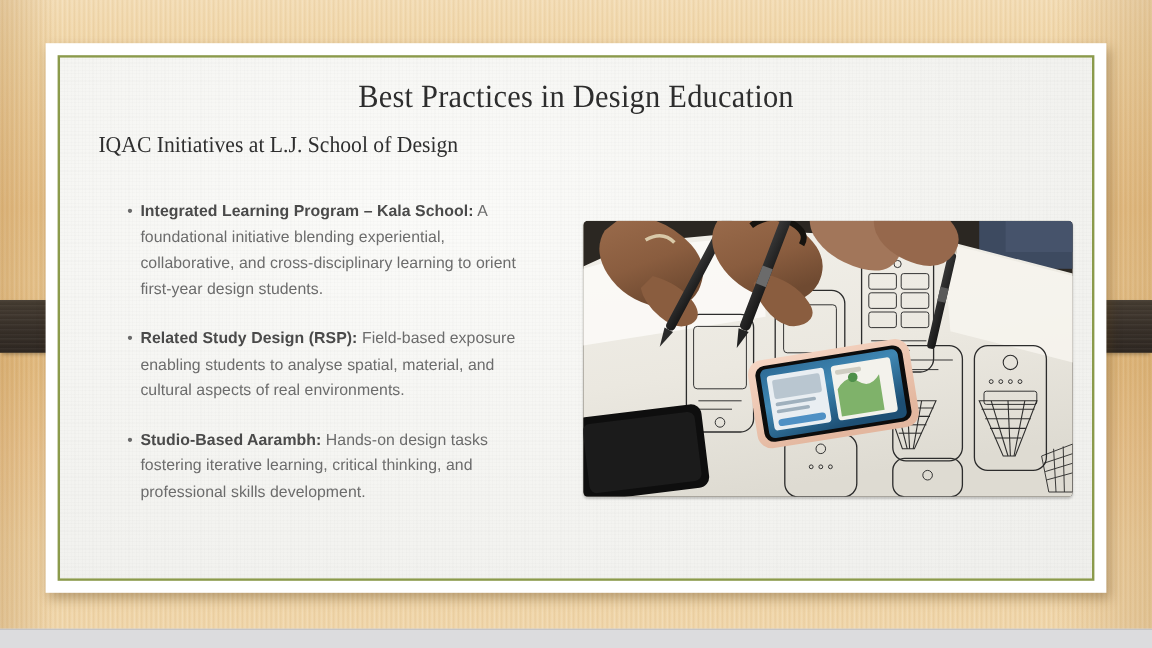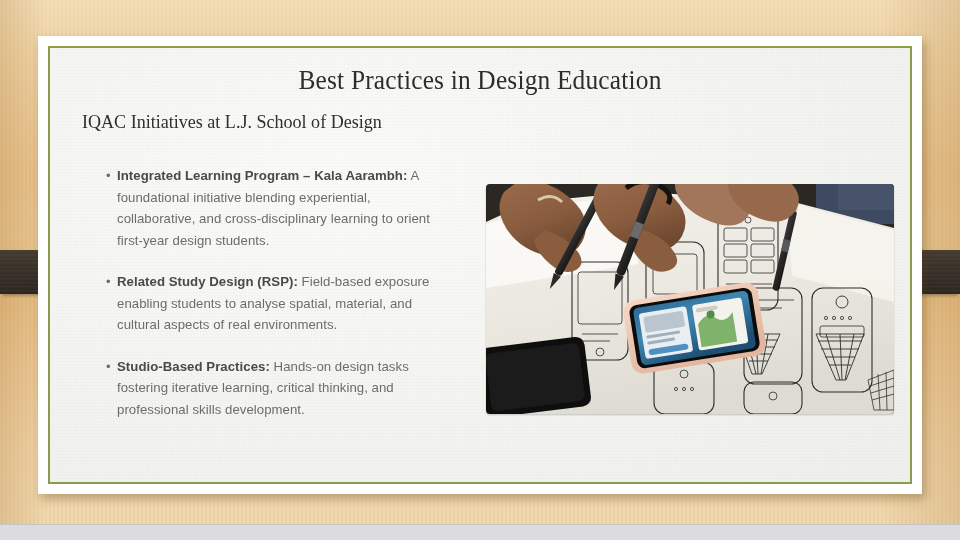--- a/index.html
+++ b/index.html
@@ -222,31 +222,31 @@
     <div class="slide-inner">
 
       <div class="slide-title">Best Practices in Design Education</div>
 
       <div class="slide-subtitle">IQAC Initiatives at L.J. School of Design</div>
 
       <div class="bullets">
 
         <div class="bullet">
           <span class="dot">•</span>
-          <span class="lead">Integrated Learning Program – Kala Aarambh:</span><span class="rest"> A foundational initiative blending experiential, collaborative, and cross-disciplinary learning to orient first-year design students.</span>
+          <span class="lead">Integrated Learning Program – Kala School:</span><span class="rest"> A foundational initiative blending experiential, collaborative, and cross-disciplinary learning to orient first-year design students.</span>
         </div>
 
         <div class="bullet">
           <span class="dot">•</span>
           <span class="lead">Related Study Design (RSP):</span><span class="rest"> Field-based exposure enabling students to analyse spatial, material, and cultural aspects of real environments.</span>
         </div>
 
         <div class="bullet">
           <span class="dot">•</span>
-          <span class="lead">Studio-Based Practices:</span><span class="rest"> Hands-on design tasks fostering iterative learning, critical thinking, and professional skills development.</span>
+          <span class="lead">Studio-Based Aarambh:</span><span class="rest"> Hands-on design tasks fostering iterative learning, critical thinking, and professional skills development.</span>
         </div>
 
       </div>
 
       <div class="photo">
         <svg viewBox="0 0 408 230" preserveAspectRatio="none">
           <defs>
             <linearGradient id="tableG" x1="0" y1="0" x2="0.3" y2="1">
               <stop offset="0%" stop-color="#f2f0ea"></stop>
               <stop offset="55%" stop-color="#ebe8e0"></stop>

